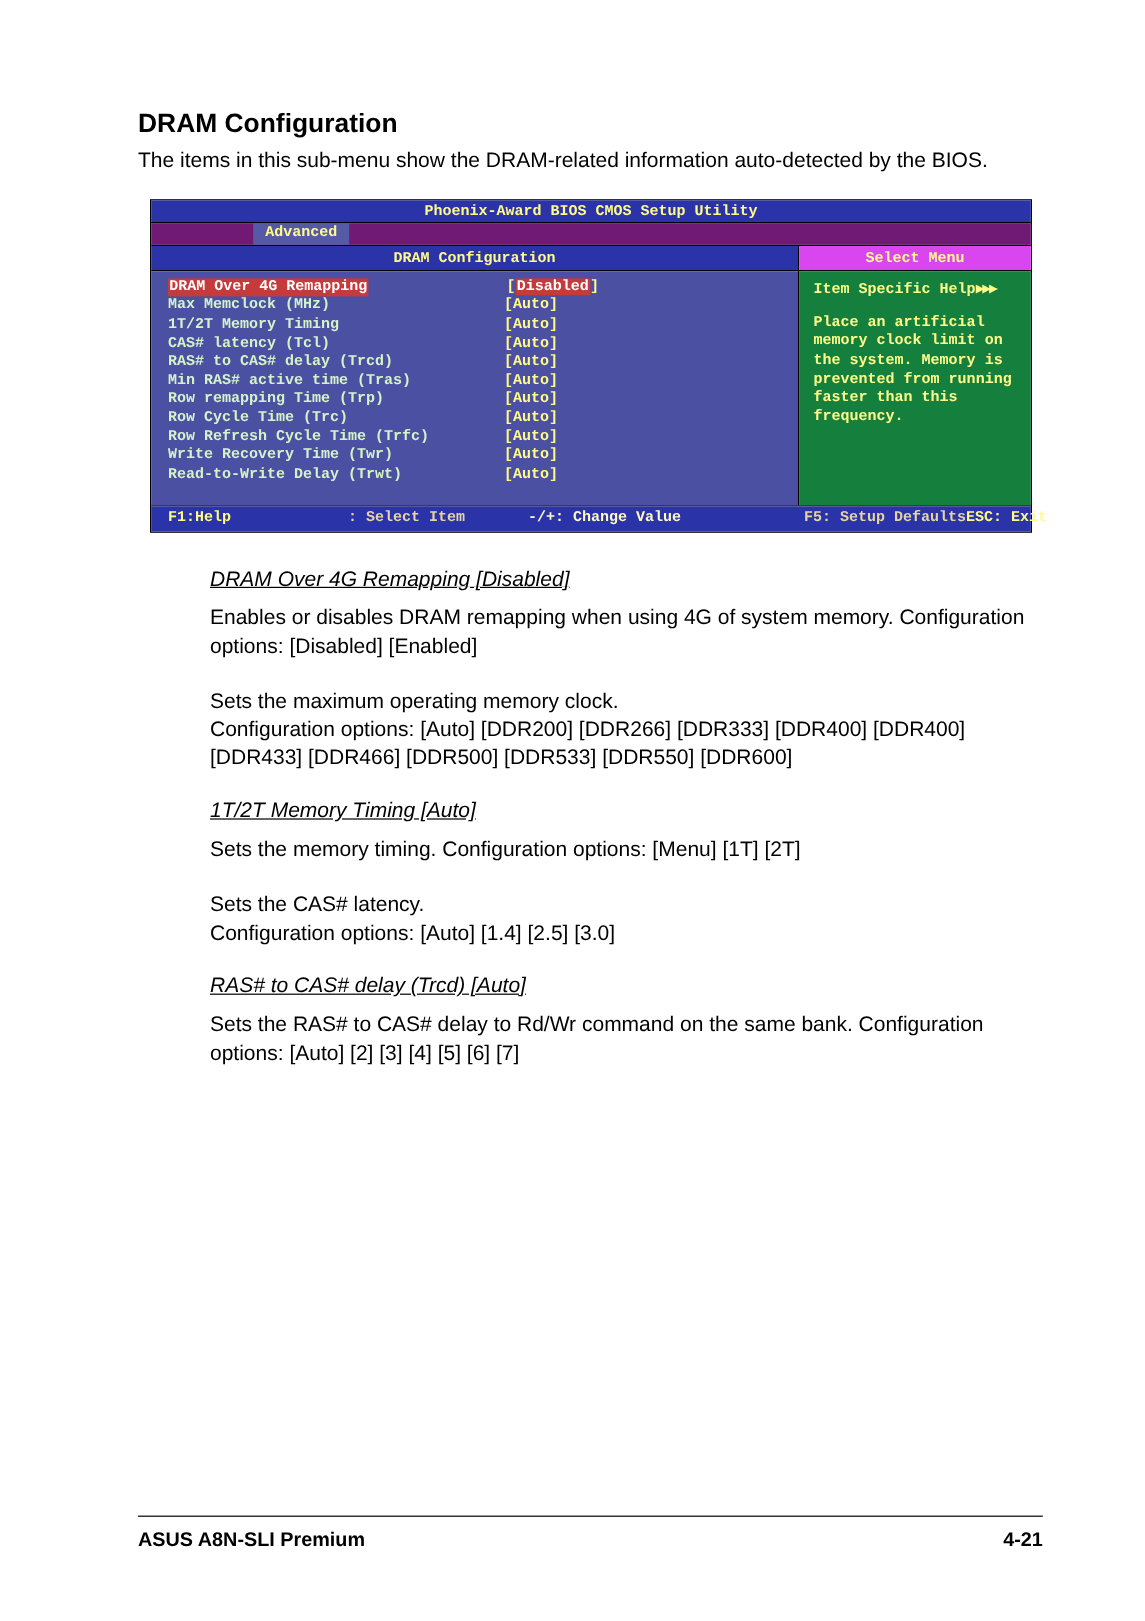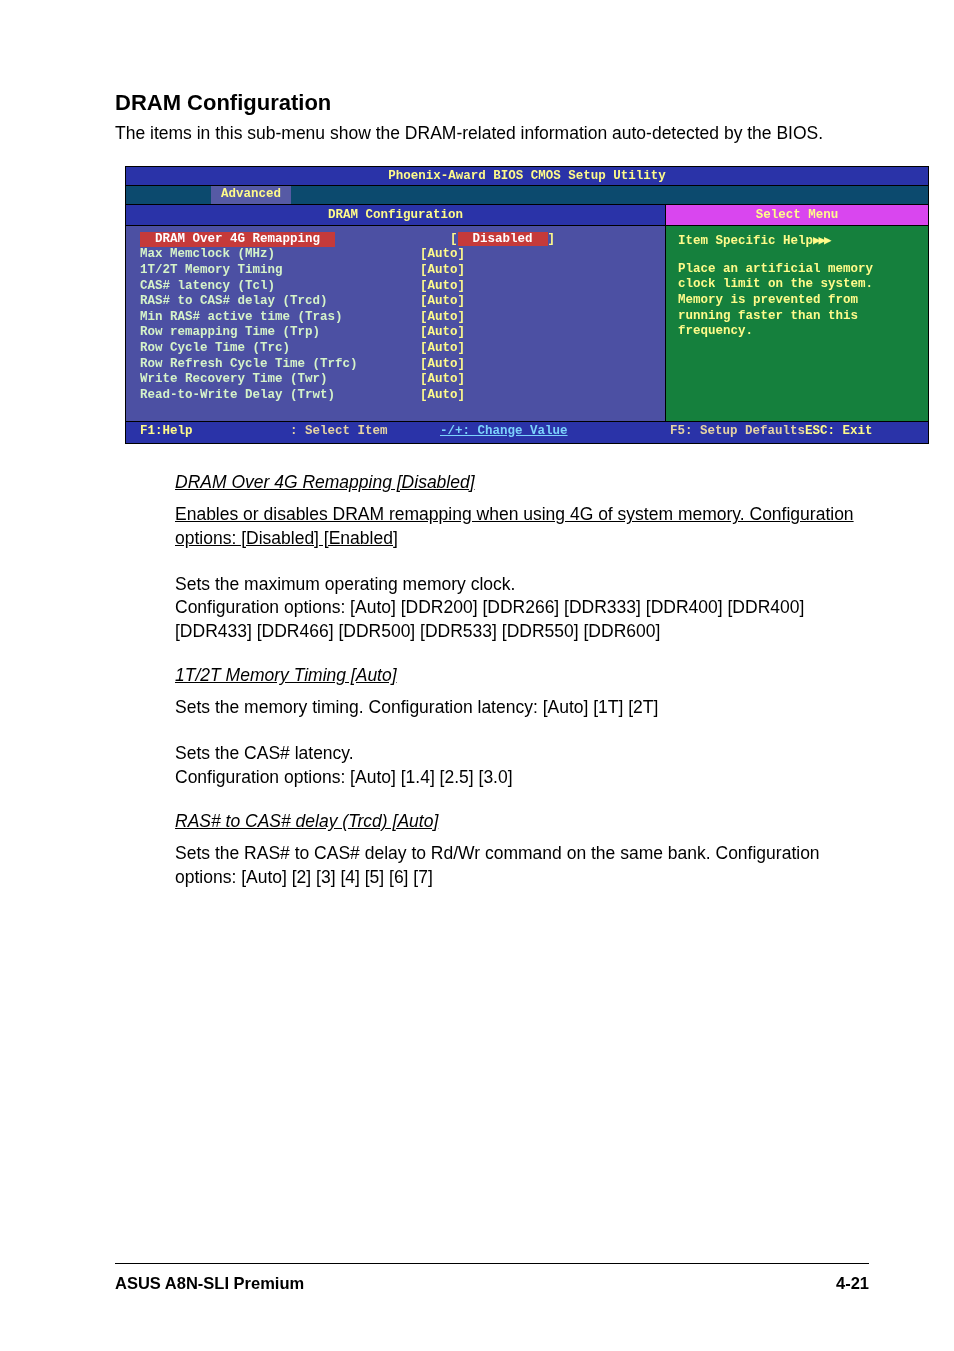--- a/index.html
+++ b/index.html
@@ -19,37 +19,37 @@
     font-size: 22px;
     margin-bottom: 6px;
   }
   .intro {
     font-size: 17.5px;
     line-height: 1.35;
     margin-bottom: 20px;
   }
   
   .bios-box {
-    width: 804px;
+    width: 735px;
     margin-left: 10px;
     border: 1px solid #000;
     font-family: "Courier New", monospace;
     font-size: 12.5px;
     font-weight: bold;
     color: #d5f3c9;
   }
   .bios-title {
     background: #2a33a8;
     text-align: center;
     padding: 2px 0;
     color: #fffb8a;
     border-bottom: 1px solid #000;
   }
   .bios-tabbar {
-    background: #0c4a6e;
+    background: #701a75;
     display: flex;
     height: 18px;
   }
   .tab-spacer {
     width: 85px;
   }
   .tab {
     background: #565aa5;
     color: #fffb8a;
     padding: 1px 10px;
@@ -98,21 +98,21 @@
   .setting-label {
     flex: 0 0 280px;
     white-space: pre;
   }
   .setting-value {
     color: #fffb8a;
   }
   .highlight-box {
     background: #c53a3a;
     color: #fff;
-    padding: 0 15px;
+    padding: 0 1px;
   }
   .bios-right .help-title {
     color: #fffb8a;
   }
   .arrows { letter-spacing: -2px; }
   .bios-right .help-body {
     margin-top: 14px;
     color: #fffb8a;
     line-height: 1.25;
   }
@@ -120,21 +120,21 @@
     background: #2a33a8;
     color: #fffb8a;
     padding: 2px 10px 4px 14px;
     display: flex;
   }
   .bios-footer .col {
     white-space: pre;
   }
   .bios-footer .col1 { flex: 0 0 150px; }
   .bios-footer .col2 { flex: 0 0 150px; color: #e6d4a3; }
-  .bios-footer .col3 { flex: 0 0 230px; color: #7dd3fc; text-decoration: underline; }
+  .bios-footer .col3 { flex: 0 0 230px; color: #fef9c3; }
   .bios-footer .col4 { flex: 1; text-align: right; color: #e6d4a3; }
   .foot-row { display: flex; width: 100%; line-height: 1.25; }
 
   
   .content-block {
     margin-left: 60px;
     margin-top: 28px;
   }
   .item-heading {
     font-style: italic;
@@ -248,25 +248,25 @@
       </div>
       <div class="foot-row">
         <div class="col col1">ESC: Exit</div>
 
       </div>
     </div>
   </div>
 
   <div class="content-block" id="doc-items">
       <div class="item-heading">DRAM Over 4G Remapping [Disabled]</div>
-      <div class="item-desc" style="white-space: pre-line; text-decoration: underline;">Enables or disables DRAM remapping when using 4G of system memory. Configuration options: [Disabled] [Enabled]</div>
+      <div class="item-desc" style="white-space: pre-line;">Enables or disables DRAM remapping when using 4G of system memory. Configuration options: [Disabled] [Enabled]</div>
       <div class="item-desc" style="white-space: pre-line;">Sets the maximum operating memory clock.
 Configuration options: [Auto] [DDR200] [DDR266] [DDR333] [DDR400] [DDR400] [DDR433] [DDR466] [DDR500] [DDR533] [DDR550] [DDR600]</div>
       <div class="item-heading">1T/2T Memory Timing [Auto]</div>
-      <div class="item-desc" style="white-space: pre-line;">Sets the memory timing. Configuration latency: [Auto] [1T] [2T]</div>
+      <div class="item-desc" style="white-space: pre-line;">Sets the memory timing. Configuration options: [Menu] [1T] [2T]</div>
       <div class="item-desc" style="white-space: pre-line;">Sets the CAS# latency.
 Configuration options: [Auto] [1.4] [2.5] [3.0]</div>
       <div class="item-heading">RAS# to CAS# delay (Trcd) [Auto]</div>
       <div class="item-desc" style="white-space: pre-line;">Sets the RAS# to CAS# delay to Rd/Wr command on the same bank. Configuration options: [Auto] [2] [3] [4] [5] [6] [7]</div>
     </div>
 </div>
 
 <div class="page-footer">
   <div class="rule"></div>
   <div class="row">

